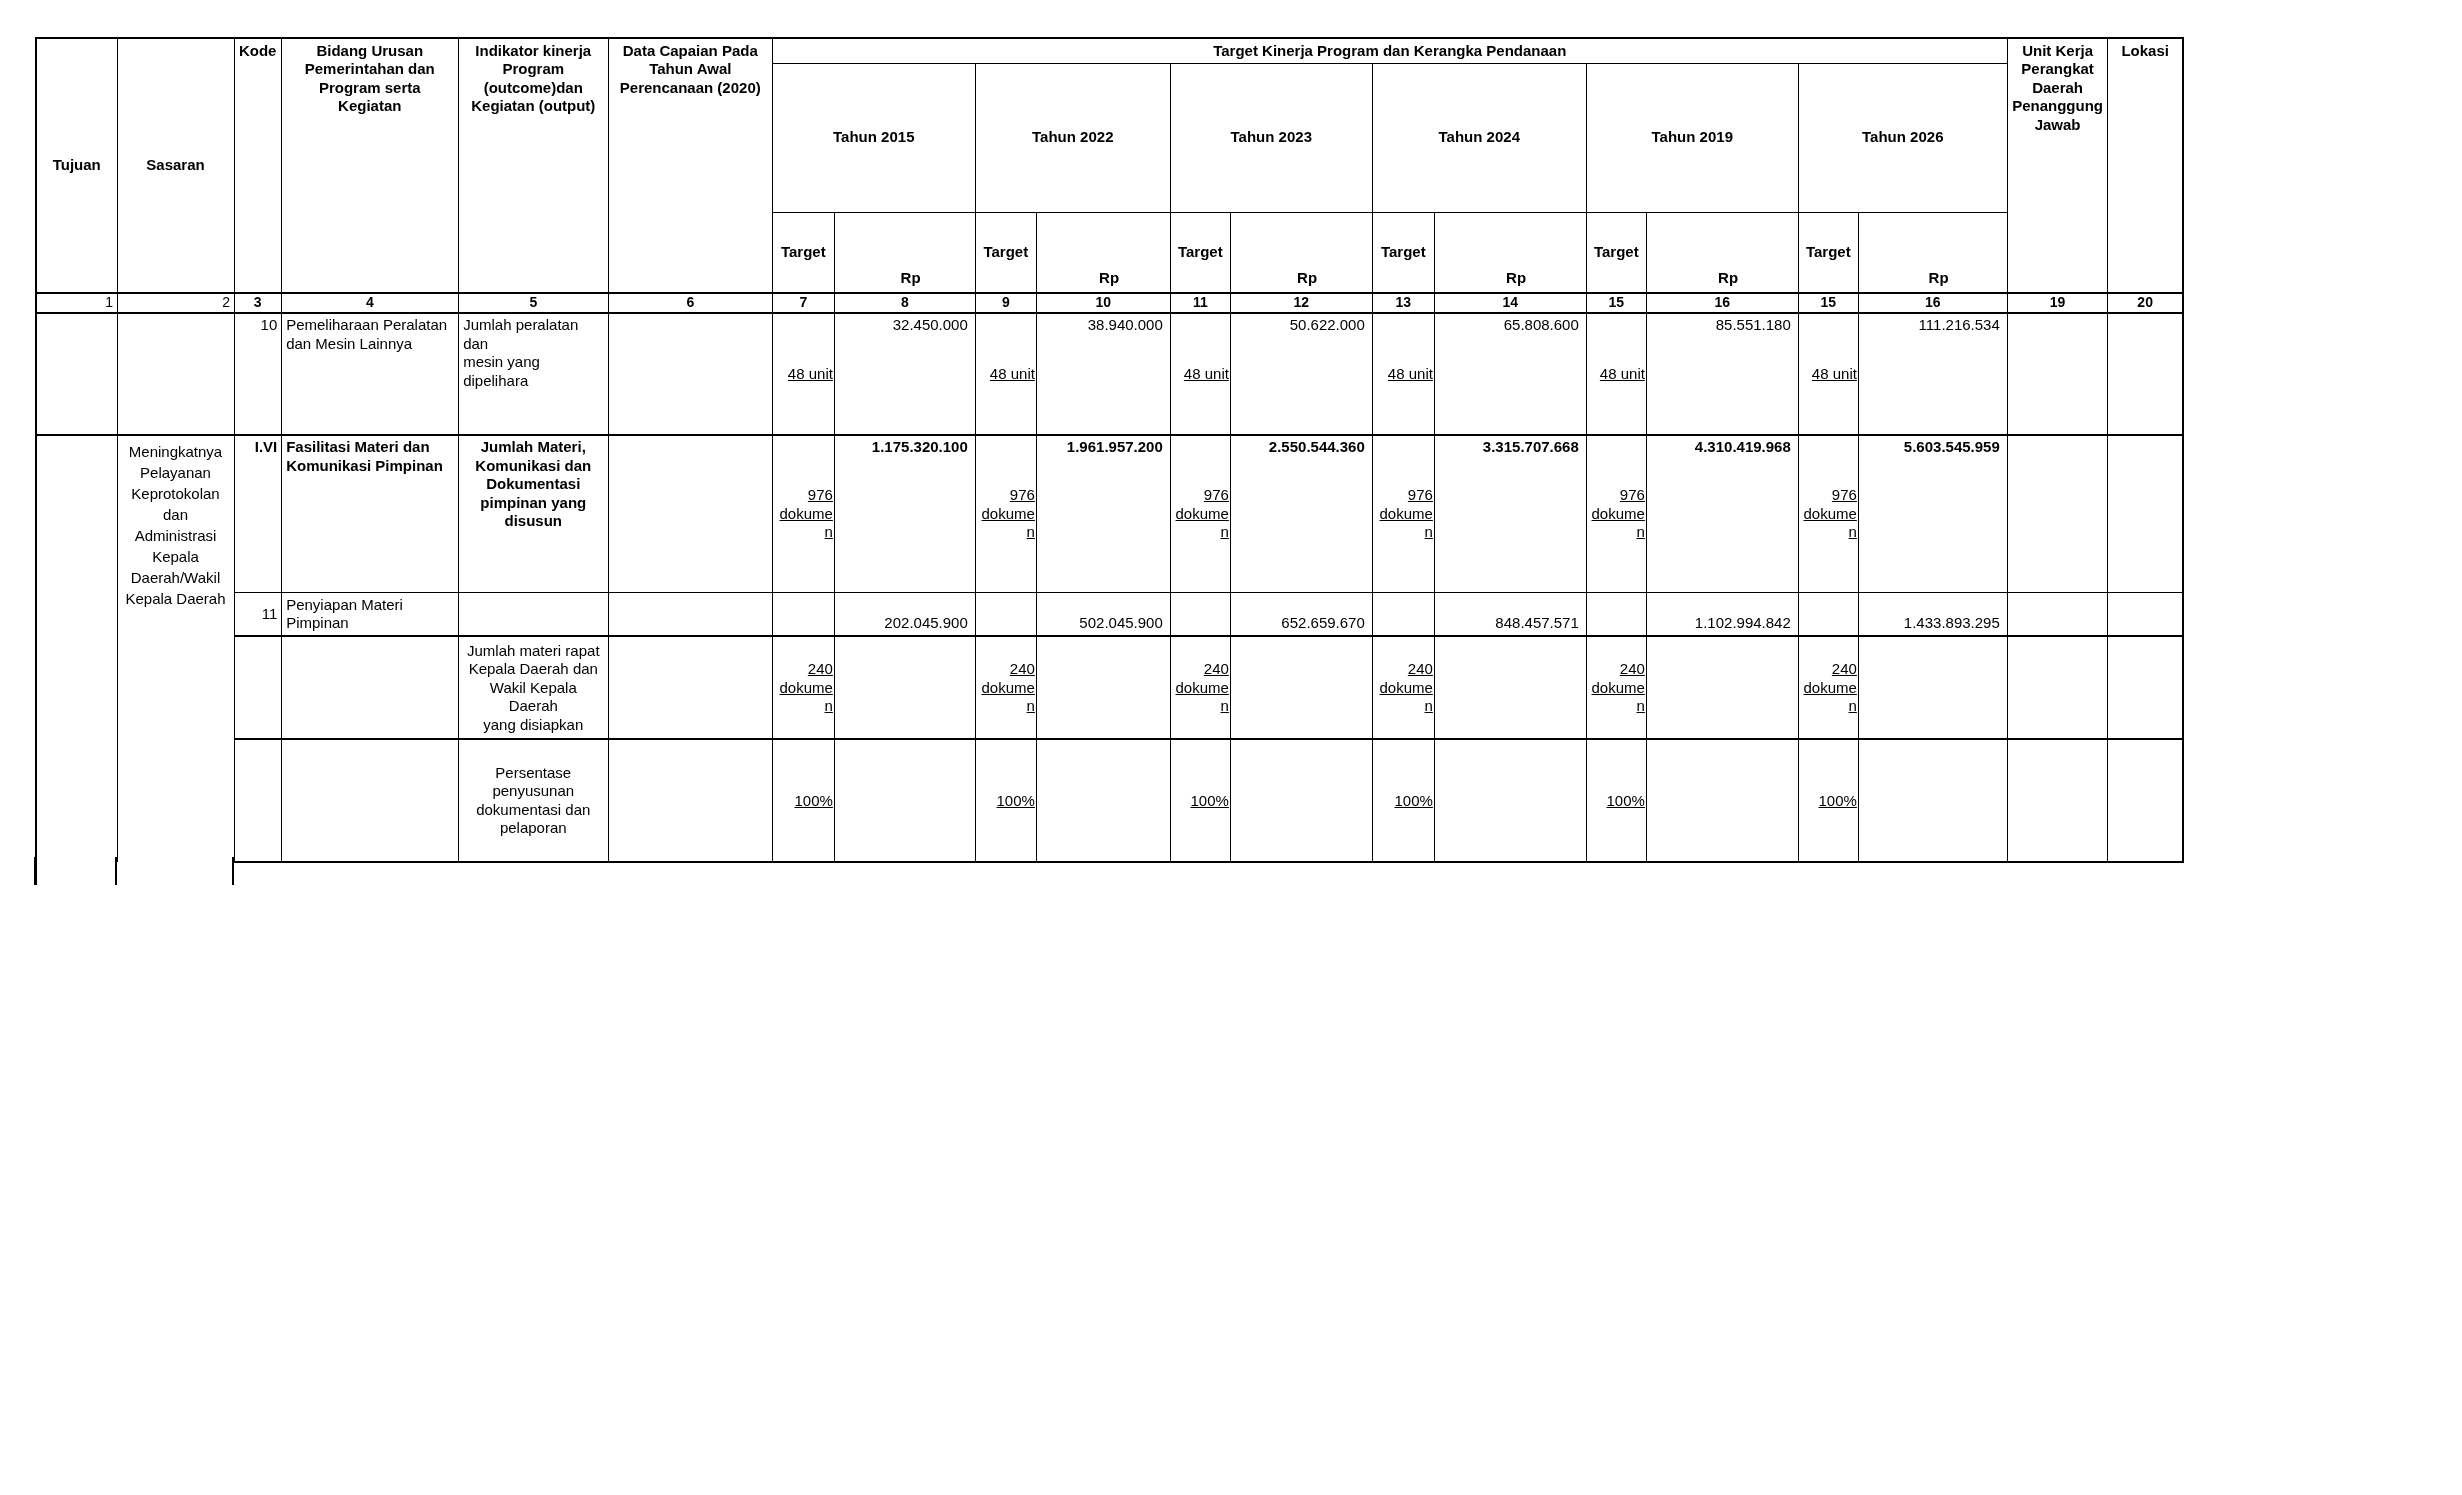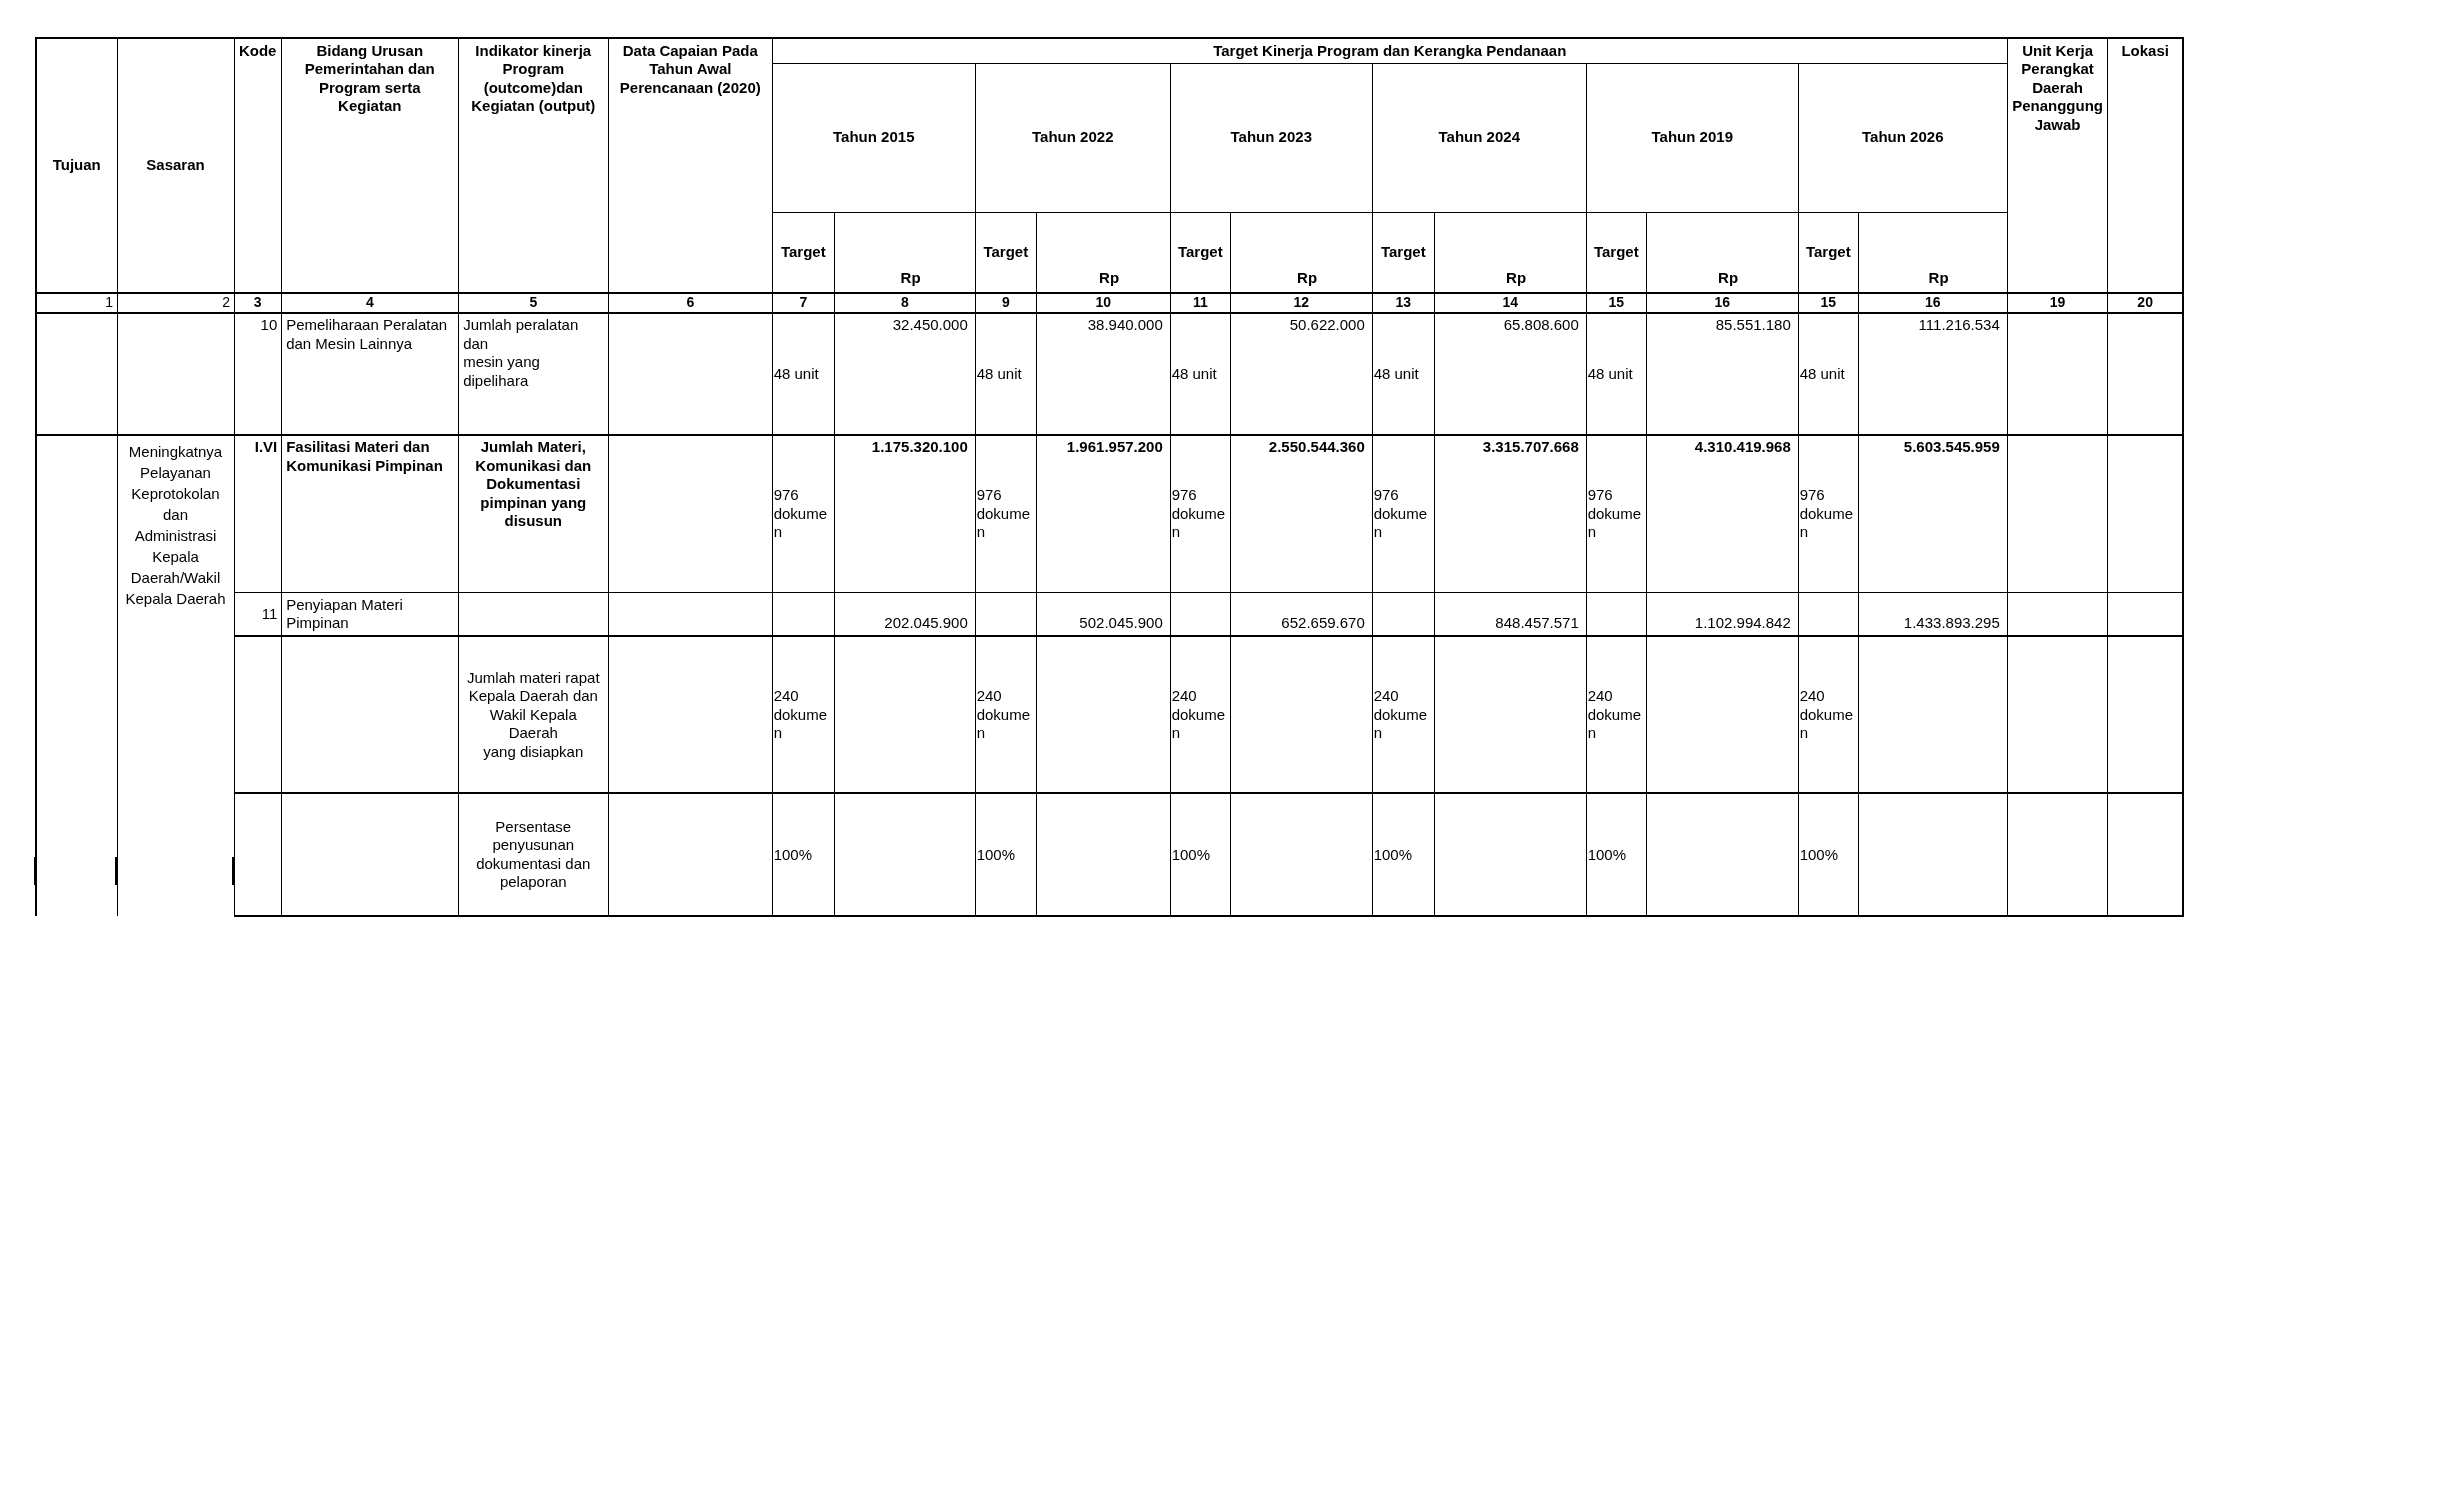--- a/index.html
+++ b/index.html
@@ -34,21 +34,21 @@
   tr.r1 td          { border-bottom-width:2.6px; }
   tr.r4 td          { border-top-width:2.6px; border-bottom-width:2.6px; }
   tr.r5 td          { border-bottom-width:2.6px;margin-left:48px; }
   .bl3 { border-left-width:2.6px; }
   .br3 { border-right-width:2.6px; }
   .nb  { border-bottom:none !important; }
 
   tr.hnum td { font-size:14px; padding:0 3.5px; line-height:17.6px; }
 
   td.rpcell   { text-align:right; padding-right:7px; }
-  td.tgtcell  { text-align:left; vertical-align:middle; padding:1.8px 0.9px; }
+  td.tgtcell  { text-align:right; vertical-align:middle; padding:1.8px 0.9px;text-decoration:underline; }
   td.kodecell { text-align:right; padding-right:3.5px; }
   td.rp-head  { vertical-align:bottom; text-align:center; padding-bottom:4.4px;padding-left:16px; }
   td.sasaran-group { text-align:center; font-weight:normal; line-height:21px; padding-top:5.3px; }
 
   
   .ext { position:absolute; top:857px; height:28px; width:1.8px; background:#000; }
 </style>
 </head>
 <body>
 
@@ -236,21 +236,21 @@
     <td class="tgtcell"></td>
     <td class="rpcell vb">848.457.571</td>
     <td class="tgtcell"></td>
     <td class="rpcell vb">1.102.994.842</td>
     <td class="tgtcell"></td>
     <td class="rpcell vb">1.433.893.295</td>
     <td></td>
     <td class="br3"></td>
   </tr>
 
-  <tr class="r4" style="height:157px">
+  <tr class="r4" style="height:103px">
     <td class="kodecell"></td>
     <td></td>
     <td class="c vm">Jumlah materi rapat
 Kepala Daerah dan
 Wakil Kepala Daerah
 yang disiapkan</td>
     <td></td>
     <td class="tgtcell">240
 dokume
 n</td>

